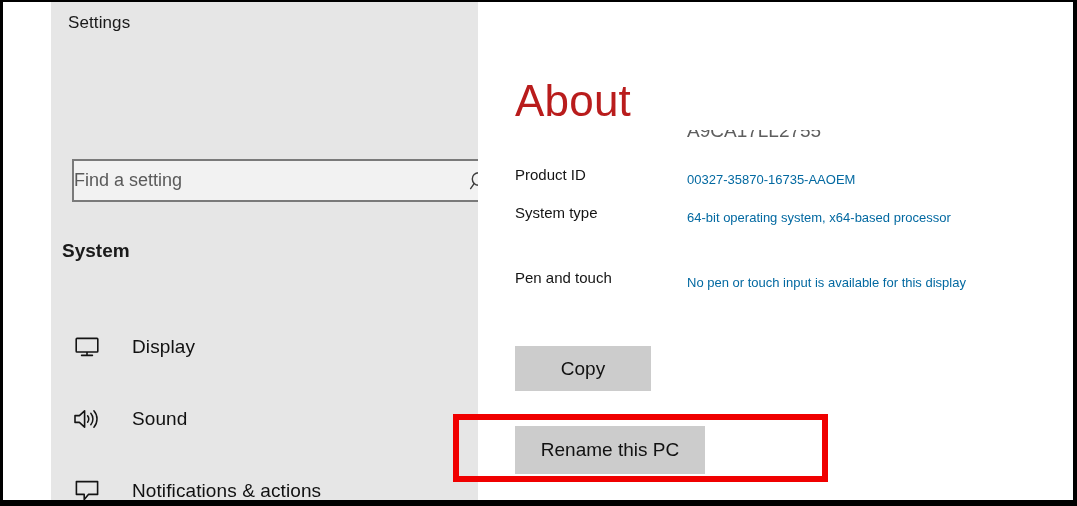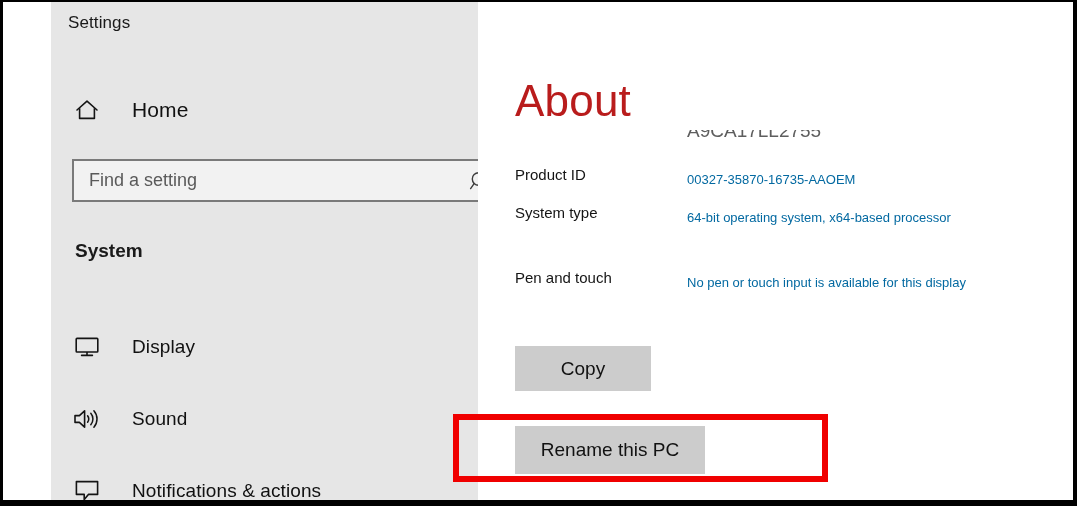--- a/index.html
+++ b/index.html
@@ -108,34 +108,34 @@
     align-items: center;
   }
   #search-input {
     flex: 1;
     border: 0;
     outline: none;
     background: transparent;
     font-family: "Liberation Sans", sans-serif;
     font-size: 18px;
     color: #555555;
-    padding-left: 15px;
+    padding-left: 0;
   }
   #search-input::placeholder { color: #5a5a5a; opacity: 1; }
   #search-icon {
     width: 42px;
     display: flex;
     align-items: center;
     justify-content: center;
   }
 
   
   #section-header {
     position: absolute;
-    left: 24px;
+    left: 11px;
     top: 238px;
     font-size: 19px;
     font-weight: bold;
     color: #1a1a1a;
   }
 
   
   .nav-item {
     position: absolute;
     left: 0;
@@ -303,29 +303,20 @@
         <div class="win-btn" id="btn-close">
           <span>
             <svg width="14" height="14" viewBox="0 0 14 14">
               <line x1="1" y1="1" x2="13" y2="13" stroke="#9a9a9a" stroke-width="1.1"></line>
               <line x1="13" y1="1" x2="1" y2="13" stroke="#9a9a9a" stroke-width="1.1"></line>
             </svg>
           </span>
         </div>
       </div>
 
-    <div id="home-row">
-      <span id="home-icon-wrap">
-        <svg width="24" height="22" viewBox="0 0 24 22">
-          <path d="M2 11 L12 2.2 L22 11" fill="none" stroke="#141414" stroke-width="1.6" stroke-linejoin="round" stroke-linecap="round"></path>
-          <path d="M4.6 9.2 L4.6 19.4 L19.4 19.4 L19.4 9.2" fill="none" stroke="#141414" stroke-width="1.6" stroke-linejoin="round"></path>
-        </svg>
-      </span>
-      <span id="home-label">Home</span>
-    </div>
 
     <div id="search-box">
       <input id="search-input" type="text" placeholder="Find a setting" style="">
       <span id="search-icon">
         <svg width="22" height="22" viewBox="0 0 22 22">
           <circle cx="9.5" cy="9" r="6.2" fill="none" stroke="#3c3c3c" stroke-width="1.4"></circle>
           <line x1="5.1" y1="13.6" x2="1.6" y2="18.6" stroke="#3c3c3c" stroke-width="1.4" stroke-linecap="round"></line>
         </svg>
       </span>
     </div>

